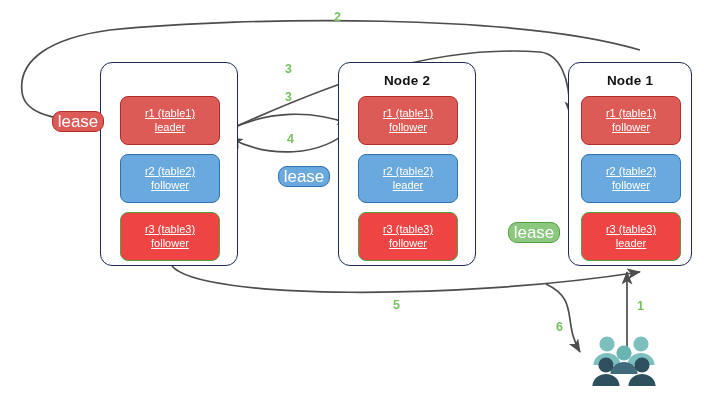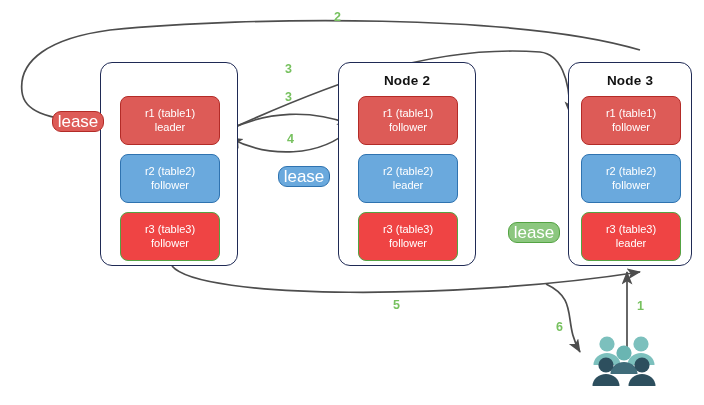--- a/index.html
+++ b/index.html
@@ -5,21 +5,21 @@
   html,body{margin:0;padding:0;background:#ffffff;}
   body{width:704px;height:405px;font-family:"Liberation Sans",sans-serif;overflow:hidden;}
   #stage{position:relative;width:704px;height:405px;background:#ffffff;}
   #edges{position:absolute;left:0;top:0;width:704px;height:405px;pointer-events:none;}
 
   .node{position:absolute;background:#ffffff;border:1.6px solid #1f2a55;border-radius:12px;box-sizing:border-box;}
   .node-title{position:absolute;left:0;right:0;top:10px;text-align:center;font-size:13.5px;font-weight:bold;color:#111111;letter-spacing:.2px;}
 
   .replica{position:absolute;left:19px;width:100px;height:49px;border-radius:8px;box-sizing:border-box;
            display:flex;flex-direction:column;align-items:center;justify-content:center;
-           font-size:11px;line-height:13.5px;color:#ffffff;text-align:center;}
+           font-size:11px;line-height:13.5px;color:#ffffff;text-align:center;text-decoration:underline;}
   .rep-red{background:#dd5b57;border:1.4px solid #b32b27;}
   .rep-blue{background:#6aa9dd;border:1.4px solid #2f73b0;}
   .rep-green{background:#ef4444;border:1.4px solid #54a343;}
   .r1{top:33px;} .r2{top:91px;justify-content:center;} .r3{top:149px;}
 
   .lease{position:absolute;border-radius:9px;box-sizing:border-box;display:flex;align-items:center;justify-content:center;
          font-size:17px;color:#ffffff;width:52px;height:21px;}
   .lease-red{background:#dd5b57;border:1.4px solid #b32b27;}
   .lease-blue{background:#6aa9dd;border:1.4px solid #2f73b0;}
   .lease-green{background:#8cc77f;border:1.4px solid #54a343;}
@@ -80,21 +80,21 @@
       <span>r2 (table2)</span>
       <span>leader</span>
     </div>
     <div class="replica rep-green r3">
       <span>r3 (table3)</span>
       <span>follower</span>
     </div>
   </div>
 
   <div class="node" style="left:568px;top:62px;width:124px;height:204px;">
-    <div class="node-title">Node 3</div>
+    <div class="node-title">Node 1</div>
     <div class="replica rep-red r1" style="left:12px;">
       <span>r1 (table1)</span>
       <span>follower</span>
     </div>
     <div class="replica rep-blue r2" style="left:12px;">
       <span>r2 (table2)</span>
       <span>follower</span>
     </div>
     <div class="replica rep-green r3" style="left:12px;">
       <span>r3 (table3)</span>

